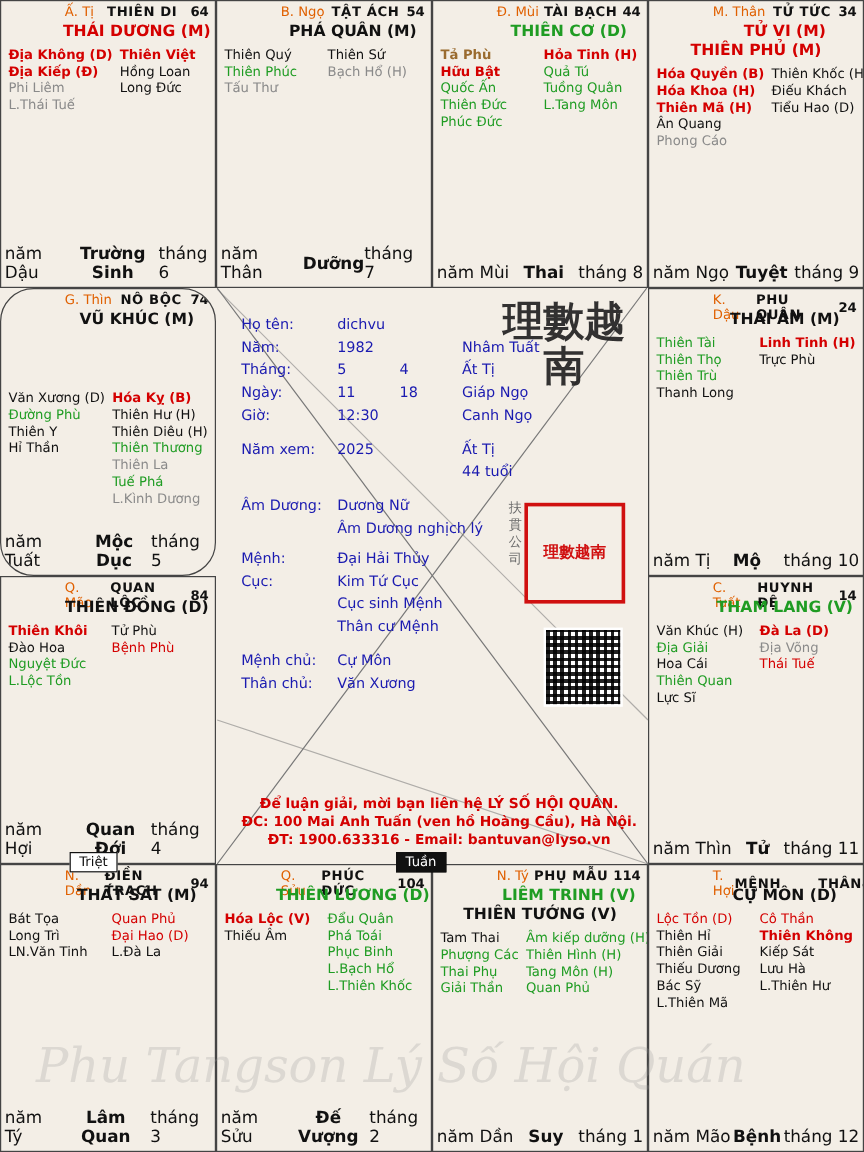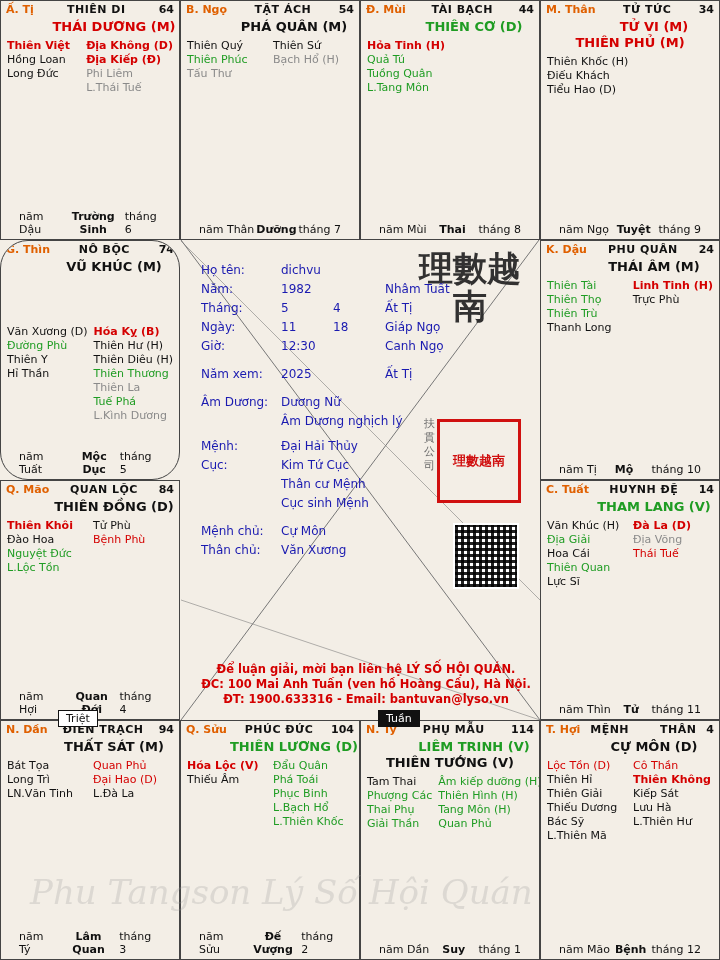--- a/index.html
+++ b/index.html
@@ -25,21 +25,21 @@
     box-sizing:border-box;
     background:rgba(243,238,230,0.25);
     overflow:hidden;
   }
   .hdr{
     position:absolute;top:2px;left:0;right:0;
     display:flex;justify-content:space-between;align-items:center;
     padding:0 5px;
     font-size:11px;font-weight:bold;
   }
-  .hdr .branch{color:#e06000;font-weight:bold;}
+  .hdr .branch{color:#e06000;font-weight:normal;margin-left:48px;}
   .hdr .cung{color:#111;letter-spacing:0.5px;}
   .hdr .num{color:#111;}
   .maintitle{
     position:absolute;top:18px;left:0;right:0;
     text-align:center;font-weight:bold;font-size:13px;padding-left:48px;
   }
   .subtitle{
     position:absolute;top:34px;left:0;right:0;
     text-align:center;font-weight:bold;font-size:13px;
   }
@@ -51,21 +51,21 @@
   .star{line-height:13px;font-size:11px;white-space:nowrap;}
   .b{font-weight:bold;}
   .red{color:#d40000;}
   .green{color:#1f9c23;}
   .black{color:#111;}
   .gray{color:#8a8a8a;}
   .brown{color:#9a6b2f;}
   .footer{
     position:absolute;bottom:3px;left:0;right:0;
     display:flex;justify-content:space-between;align-items:center;
-    padding:0 18px;font-size:11px;
+    padding:0 3px;font-size:14px;
   }
   .footer .yr{color:#111;}
   .footer .mid{font-weight:bold;color:#111;text-align:center;}
   .footer .mo{color:#111;}
 
   
   #center{
     position:absolute;
     left:181px;top:241px;width:358px;height:478px;
     box-sizing:border-box;
@@ -112,52 +112,52 @@
     color:#d40000;font-size:11.5px;line-height:15px;font-weight:bold;
     text-align:center;
   }
   .tag{
     position:absolute;
     border:1px solid #111;background:#fff;
     font-weight:normal;font-size:11px;
     padding:1px 7px;
   }
   #tag-triet{left:58px;top:710px;}
-  #tag-tuan{left:330px;top:710px;background:#111;color:#fff;border-color:#111;margin-left:48px;}
+  #tag-tuan{left:330px;top:710px;background:#111;color:#fff;border-color:#111;}
   .wm{
     position:absolute;left:30px;bottom:48px;
     font-family:"DejaVu Serif", serif;
-    font-size:34px;color:rgba(150,150,150,0.25);
+    font-size:40px;color:rgba(150,150,150,0.25);
     font-style:italic;pointer-events:none;text-align:center;
   }
   svg.lines{position:absolute;inset:0;width:720px;height:960px;pointer-events:none;}
 </style>
 </head>
 <body>
 
 <div id="board">
     <div class="cell" style="grid-area: 1 / 1;">
       <div class="hdr">
         <span class="branch">Ấ. Tị</span>
         <span class="cung">THIÊN DI</span>
         <span class="num">64</span>
       </div>
       <div class="maintitle red">THÁI DƯƠNG (M)</div>
       <div class="stars" style="top: 38px;">
         <div class="col">
-          <div class="star red b">Thiên Việt</div>
-          <div class="star black">Hồng Loan</div>
-          <div class="star black">Long Đức</div>
-        </div>
-        <div class="col">
           <div class="star red b">Địa Không (D)</div>
           <div class="star red b">Địa Kiếp (Đ)</div>
           <div class="star gray">Phi Liêm</div>
           <div class="star gray">L.Thái Tuế</div>
         </div>
+        <div class="col">
+          <div class="star red b">Thiên Việt</div>
+          <div class="star black">Hồng Loan</div>
+          <div class="star black">Long Đức</div>
+        </div>
       </div>
       <div class="footer">
         <span class="yr">năm Dậu</span>
         <span class="mid">Trường Sinh</span>
         <span class="mo">tháng 6</span>
       </div>
     </div>
     <div class="cell" style="grid-area: 1 / 2;">
       <div class="hdr">
         <span class="branch">B. Ngọ</span>
@@ -183,20 +183,27 @@
       </div>
     </div>
     <div class="cell" style="grid-area: 1 / 3;">
       <div class="hdr">
         <span class="branch">Đ. Mùi</span>
         <span class="cung">TÀI BẠCH</span>
         <span class="num">44</span>
       </div>
       <div class="maintitle green">THIÊN CƠ (D)</div>
       <div class="stars" style="top: 38px;">
+        <div class="col">
+          <div class="star brown b">Tả Phù</div>
+          <div class="star red b">Hữu Bật</div>
+          <div class="star green">Quốc Ấn</div>
+          <div class="star green">Thiên Đức</div>
+          <div class="star green">Phúc Đức</div>
+        </div>
         <div class="col">
           <div class="star red b">Hỏa Tinh (H)</div>
           <div class="star green">Quả Tú</div>
           <div class="star green">Tuồng Quân</div>
           <div class="star green">L.Tang Môn</div>
         </div>
       </div>
       <div class="footer">
         <span class="yr">năm Mùi</span>
         <span class="mid">Thai</span>
@@ -205,20 +212,27 @@
     </div>
     <div class="cell" style="grid-area: 1 / 4;">
       <div class="hdr">
         <span class="branch">M. Thân</span>
         <span class="cung">TỬ TỨC</span>
         <span class="num">34</span>
       </div>
       <div class="maintitle red">TỬ VI (M)</div>
       <div class="subtitle red">THIÊN PHỦ (M)</div>
       <div class="stars" style="top: 54px;">
+        <div class="col">
+          <div class="star red b">Hóa Quyền (B)</div>
+          <div class="star red b">Hóa Khoa (H)</div>
+          <div class="star red b">Thiên Mã (H)</div>
+          <div class="star black">Ân Quang</div>
+          <div class="star gray">Phong Cáo</div>
+        </div>
         <div class="col">
           <div class="star black">Thiên Khốc (H)</div>
           <div class="star black">Điếu Khách</div>
           <div class="star black">Tiểu Hao (D)</div>
         </div>
       </div>
       <div class="footer">
         <span class="yr">năm Ngọ</span>
         <span class="mid">Tuyệt</span>
         <span class="mo">tháng 9</span>
@@ -487,45 +501,51 @@
         <span class="v2"></span>
         <span class="v3">Canh Ngọ</span>
       </div>
     <div style="height:9px"></div>
     <div class="row">
         <span class="lbl">Năm xem:</span>
         <span class="v1">2025</span>
         <span class="v2"></span>
         <span class="v3">Ất Tị</span>
       </div>
+    <div class="row">
+        <span class="lbl"></span>
+        <span class="v1"></span>
+        <span class="v2"></span>
+        <span class="v3">44 tuổi</span>
+      </div>
     <div style="height:9px"></div>
     <div class="row">
         <span class="lbl">Âm Dương:</span>
         <span class="v3">Dương Nữ</span>
       </div>
     <div class="row">
         <span class="lbl"></span>
         <span class="v3">Âm Dương nghịch lý</span>
       </div>
     <div style="height:6px"></div>
     <div class="row">
         <span class="lbl">Mệnh:</span>
         <span class="v3">Đại Hải Thủy</span>
       </div>
     <div class="row">
         <span class="lbl">Cục:</span>
         <span class="v3">Kim Tứ Cục</span>
       </div>
     <div class="row">
         <span class="lbl"></span>
+        <span class="v3">Cục sinh Mệnh</span>
+      </div>
+    <div class="row">
+        <span class="lbl"></span>
         <span class="v3">Thân cư Mệnh</span>
-      </div>
-    <div class="row">
-        <span class="lbl"></span>
-        <span class="v3">Cục sinh Mệnh</span>
       </div>
     <div style="height:9px"></div>
     <div class="row">
         <span class="lbl">Mệnh chủ:</span>
         <span class="v3">Cự Môn</span>
       </div>
     <div class="row">
         <span class="lbl">Thân chủ:</span>
         <span class="v3">Văn Xương</span>
       </div>

